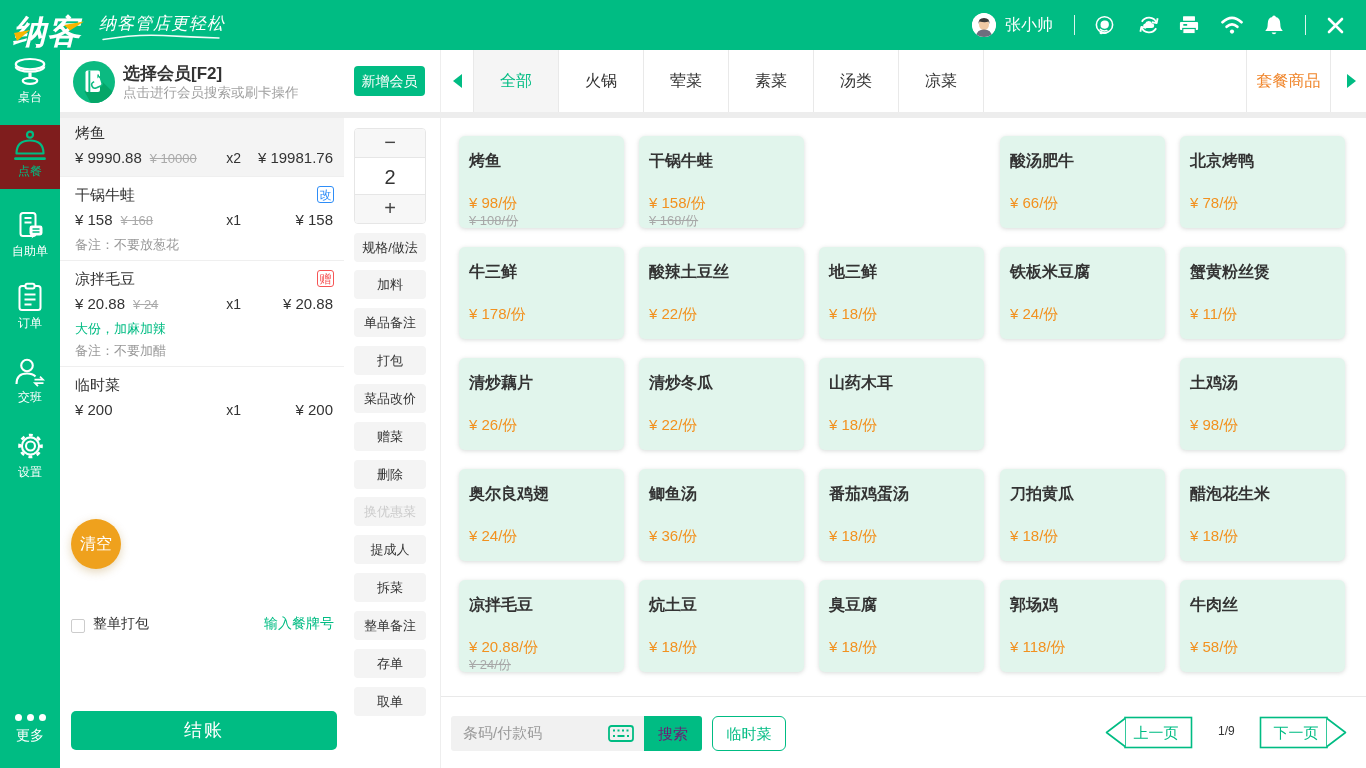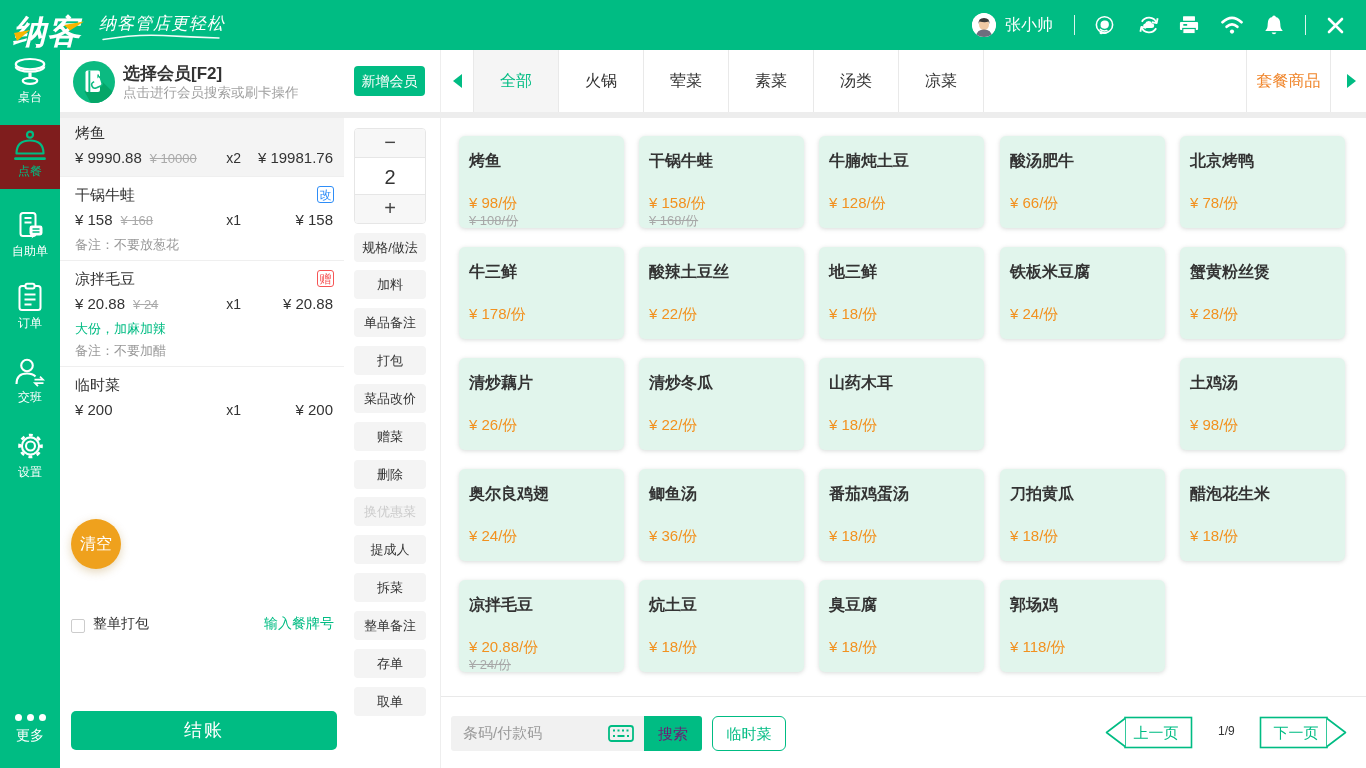--- a/index.html
+++ b/index.html
@@ -301,24 +301,20 @@
 <div class="card" style="left:18px;top:86px">
       <div class="cname">烤鱼</div>
       <div class="cprice">¥ 98/份</div>
       <div class="cold">¥ 108/份</div>
     </div>
 <div class="card" style="left:198px;top:86px">
       <div class="cname">干锅牛蛙</div>
       <div class="cprice">¥ 158/份</div>
       <div class="cold">¥ 168/份</div>
     </div>
-<div class="card" style="left:378px;top:86px">
-      <div class="cname">牛腩炖土豆</div>
-      <div class="cprice">¥ 128/份</div>
-    </div>
 <div class="card" style="left:559px;top:86px">
       <div class="cname">酸汤肥牛</div>
       <div class="cprice">¥ 66/份</div>
     </div>
 <div class="card" style="left:739px;top:86px">
       <div class="cname">北京烤鸭</div>
       <div class="cprice">¥ 78/份</div>
     </div>
 <div class="card" style="left:18px;top:197px">
       <div class="cname">牛三鲜</div>
@@ -331,21 +327,21 @@
 <div class="card" style="left:378px;top:197px">
       <div class="cname">地三鲜</div>
       <div class="cprice">¥ 18/份</div>
     </div>
 <div class="card" style="left:559px;top:197px">
       <div class="cname">铁板米豆腐</div>
       <div class="cprice">¥ 24/份</div>
     </div>
 <div class="card" style="left:739px;top:197px">
       <div class="cname">蟹黄粉丝煲</div>
-      <div class="cprice">¥ 28/份</div>
+      <div class="cprice">¥ 11/份</div>
     </div>
 <div class="card" style="left:18px;top:308px">
       <div class="cname">清炒藕片</div>
       <div class="cprice">¥ 26/份</div>
     </div>
 <div class="card" style="left:198px;top:308px">
       <div class="cname">清炒冬瓜</div>
       <div class="cprice">¥ 22/份</div>
     </div>
 <div class="card" style="left:378px;top:308px">
@@ -385,20 +381,24 @@
       <div class="cname">炕土豆</div>
       <div class="cprice">¥ 18/份</div>
     </div>
 <div class="card" style="left:378px;top:530px">
       <div class="cname">臭豆腐</div>
       <div class="cprice">¥ 18/份</div>
     </div>
 <div class="card" style="left:559px;top:530px">
       <div class="cname">郭场鸡</div>
       <div class="cprice">¥ 118/份</div>
+    </div>
+<div class="card" style="left:739px;top:530px">
+      <div class="cname">牛肉丝</div>
+      <div class="cprice">¥ 58/份</div>
     </div>
   <div class="bbar">
     <div class="sinput">
         <span class="ph">条码/付款码</span>
       <svg width="26" height="17" viewBox="0 0 26 17" fill="none" stroke="#00bc83">
         <rect x="1" y="1" width="24" height="15" rx="2.5" stroke-width="1.8"></rect>
         <path d="M5,5.5 h2 M9.5,5.5 h2 M14,5.5 h2 M18.5,5.5 h2" stroke-width="2"></path>
         <path d="M5,11 h2 M9.5,11 h7 M19,11 h2" stroke-width="2"></path>
       </svg>
     </div>

